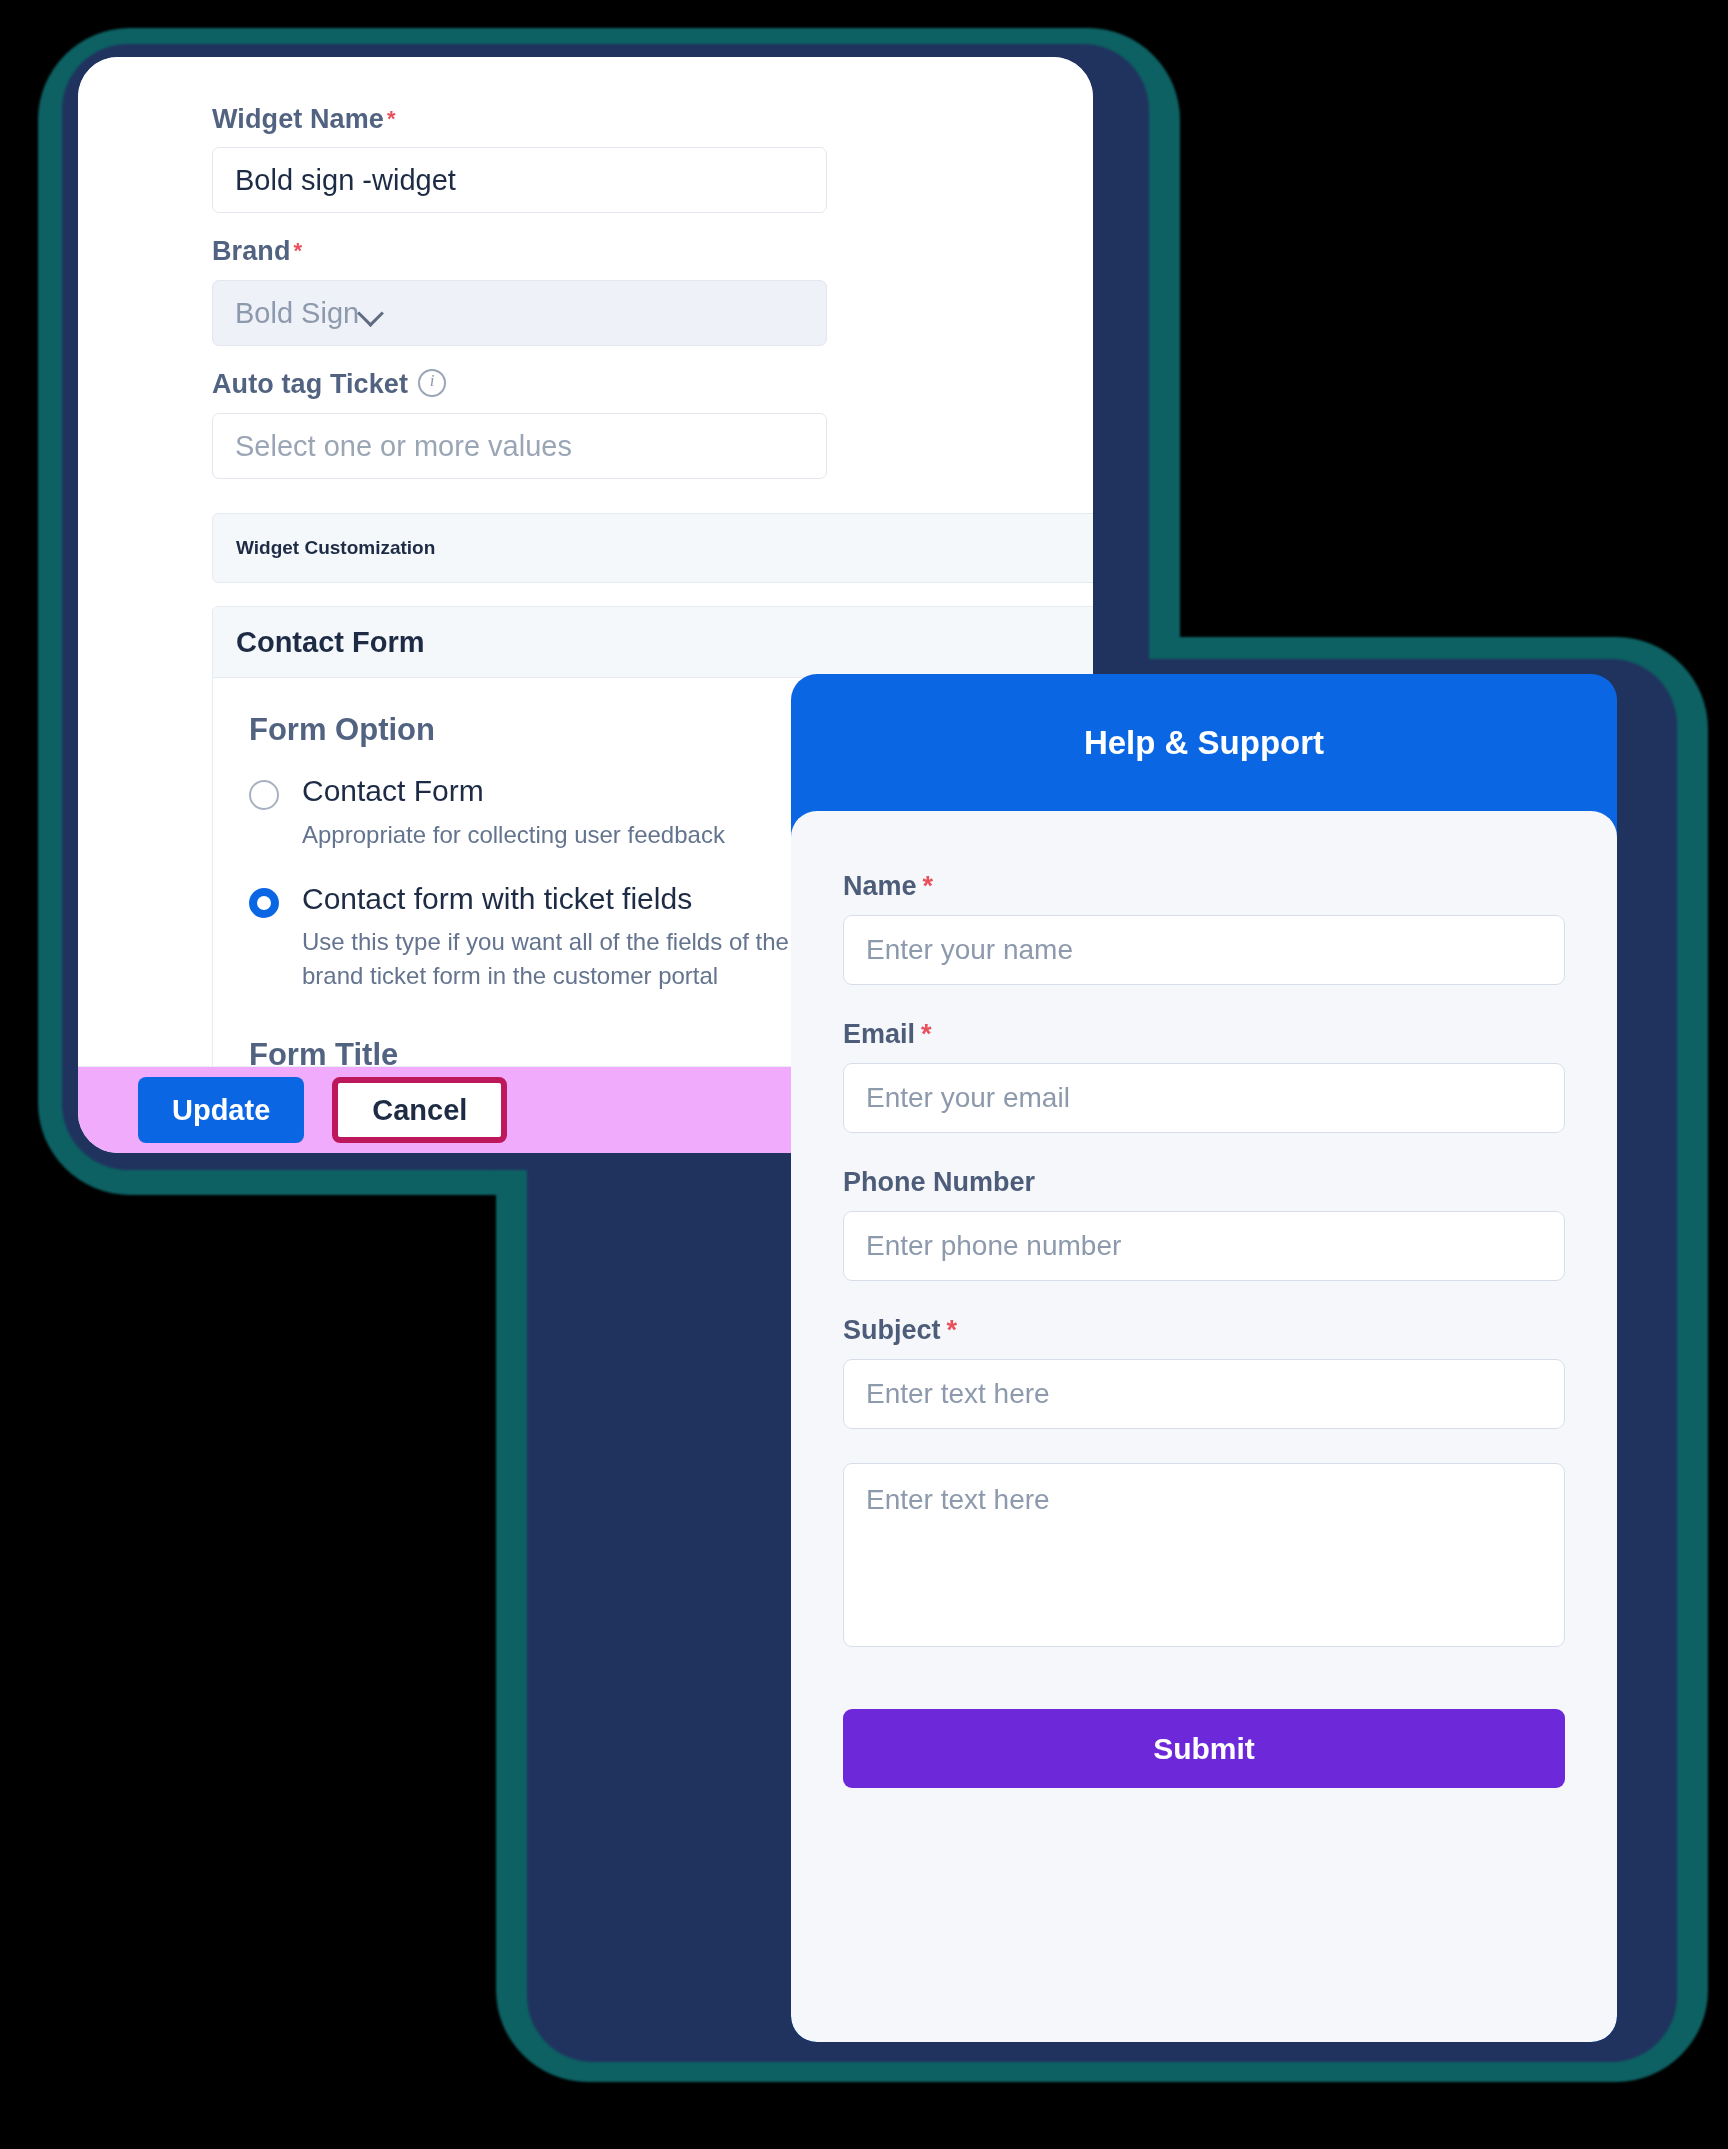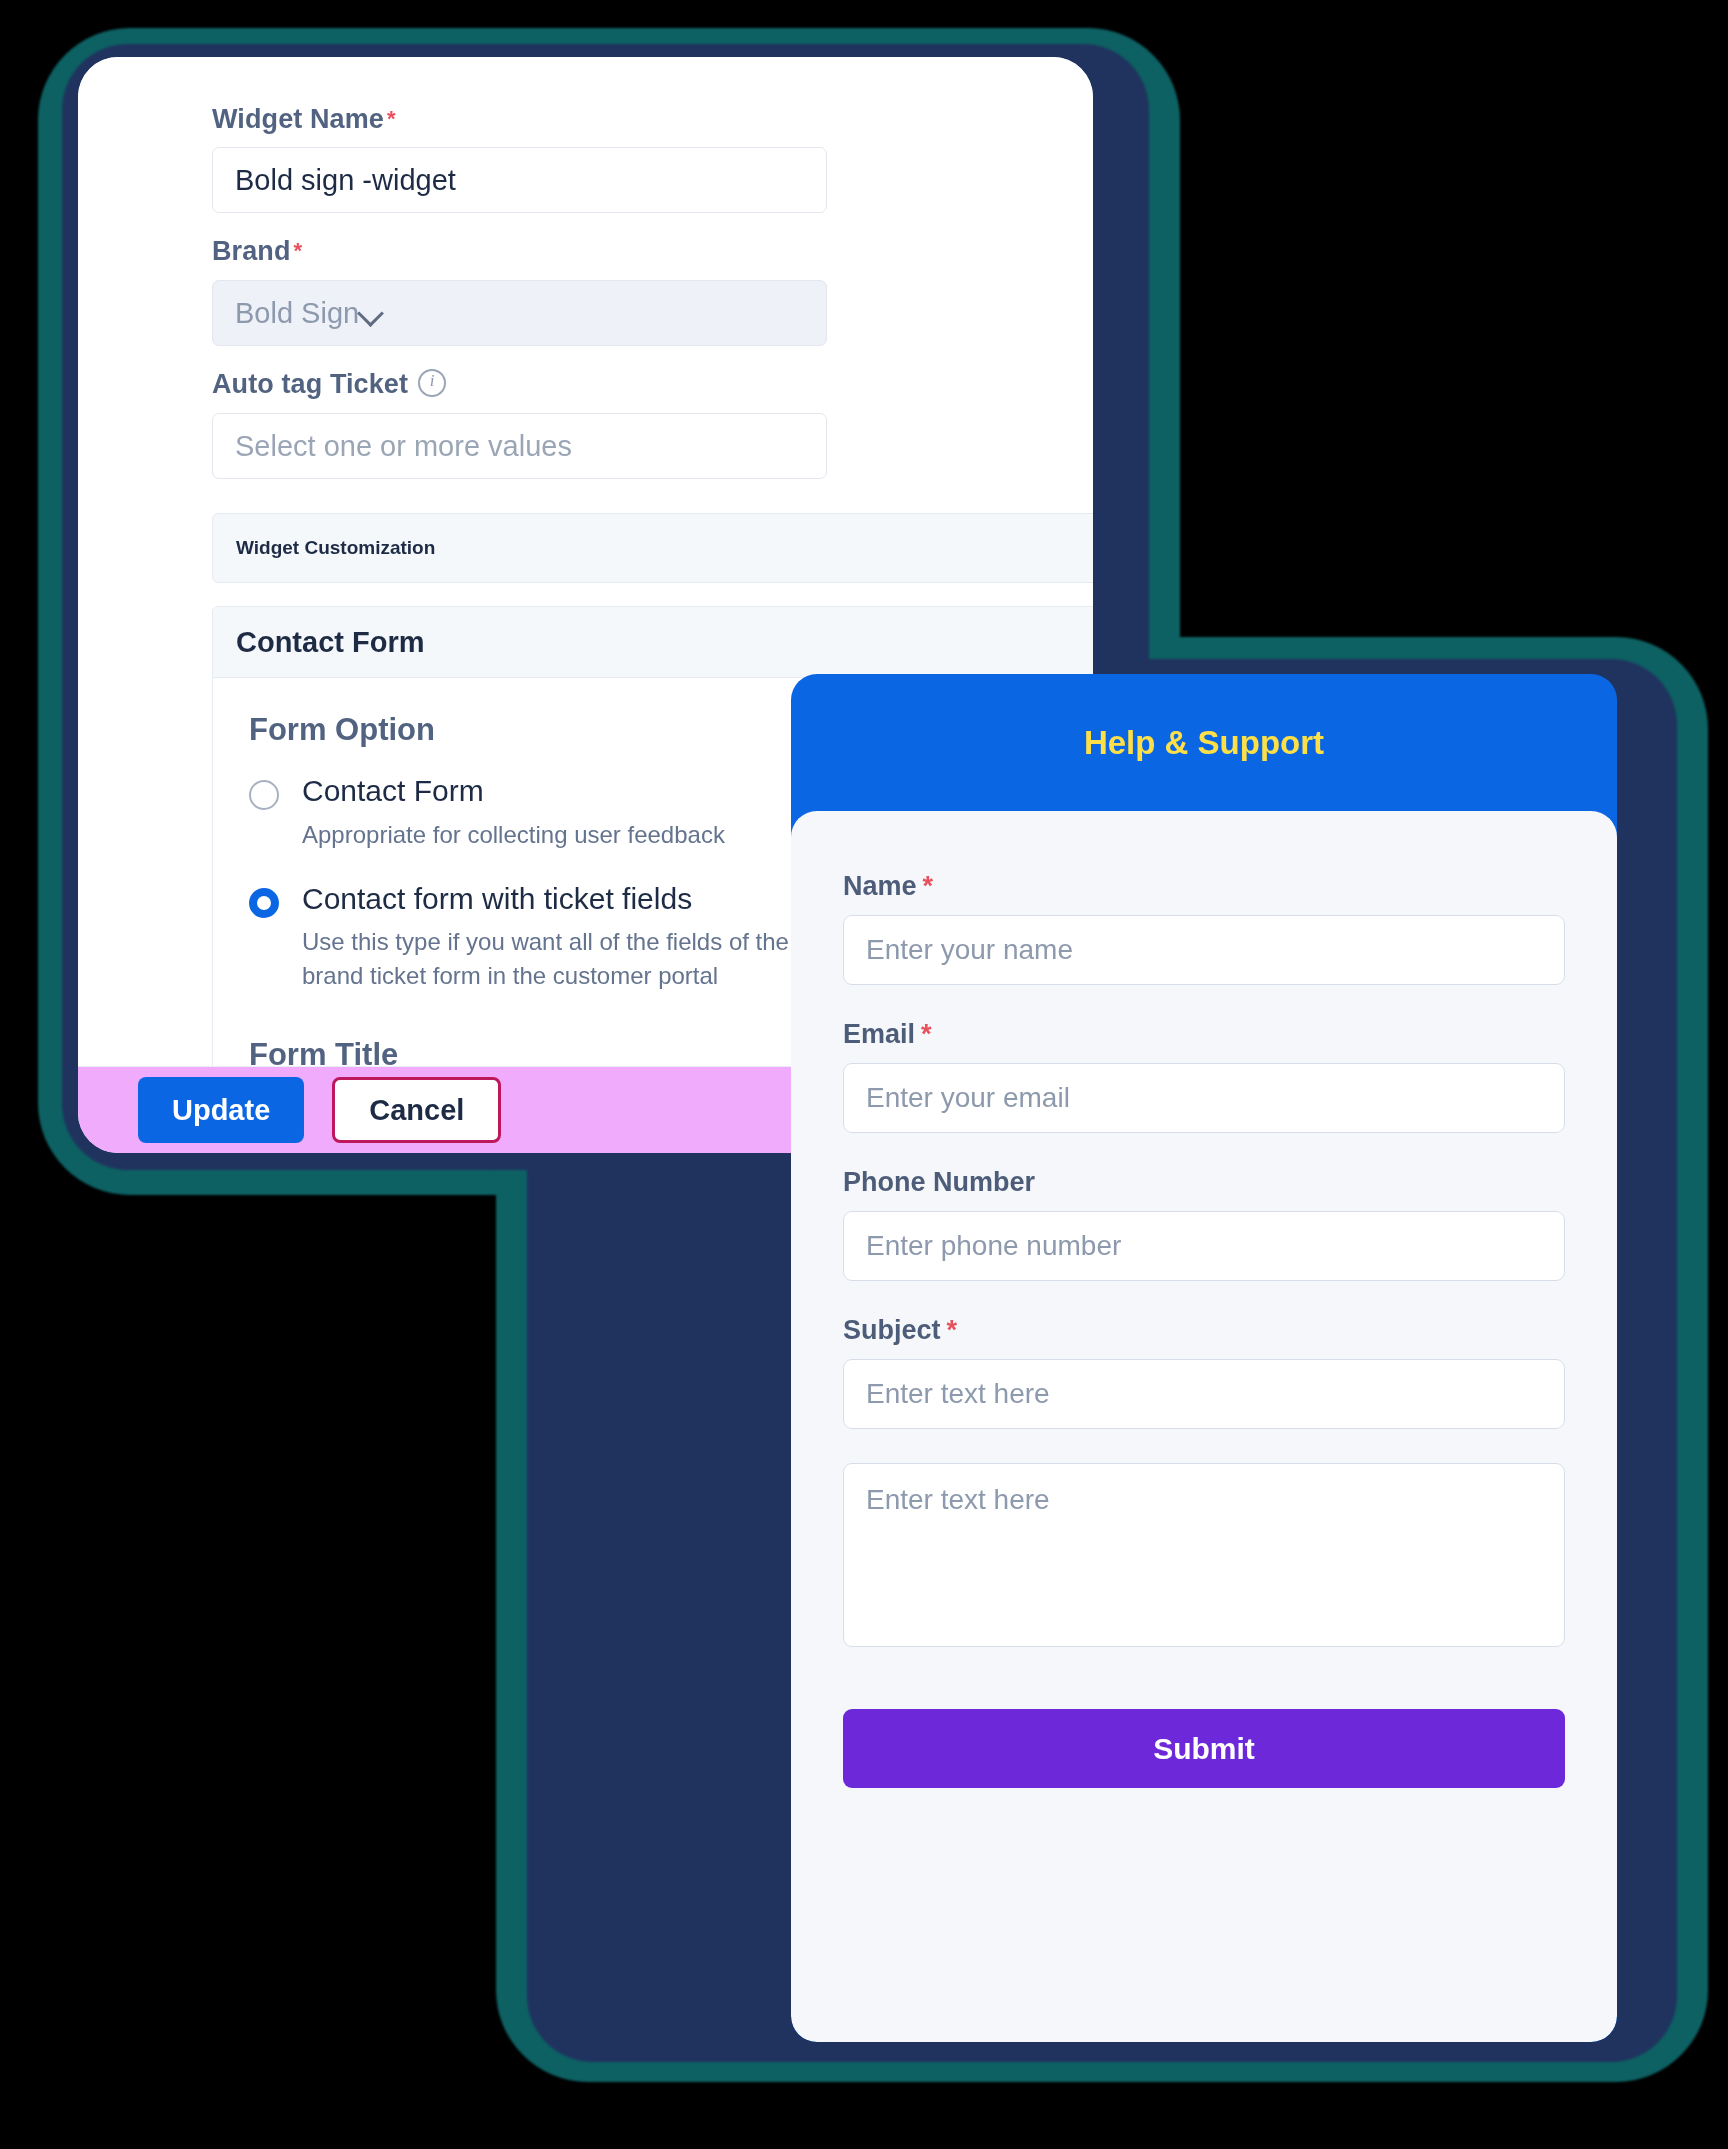--- a/index.html
+++ b/index.html
@@ -221,21 +221,21 @@
     height: 66px;
     padding: 0 34px;
     cursor: pointer;
     font-family: "Liberation Sans", sans-serif;
   }
   .btn-secondary {
     background: #ffffff;
     color: #1d2b45;
     font-size: 29px;
     font-weight: bold;
-    border: 3px solid #be185d;
+    border: 6px solid #be185d;
     border-radius: 8px;
     height: 66px;
     padding: 0 34px;
     cursor: pointer;
     font-family: "Liberation Sans", sans-serif;
   }
 
   
   .widget {
     position: absolute;
@@ -246,21 +246,21 @@
     background: #0b66e4;
     border-radius: 26px;
     z-index: 10;
     overflow: hidden;
   }
   .widget-header {
     height: 137px;
     display: flex;
     align-items: center;
     justify-content: center;
-    color: #fde047;
+    color: #ffffff;
     font-size: 33px;
     font-weight: bold;
   }
   .widget-body {
     position: absolute;
     left: 0;
     top: 137px;
     width: 826px;
     height: 1231px;
     background: #f5f7fa;

